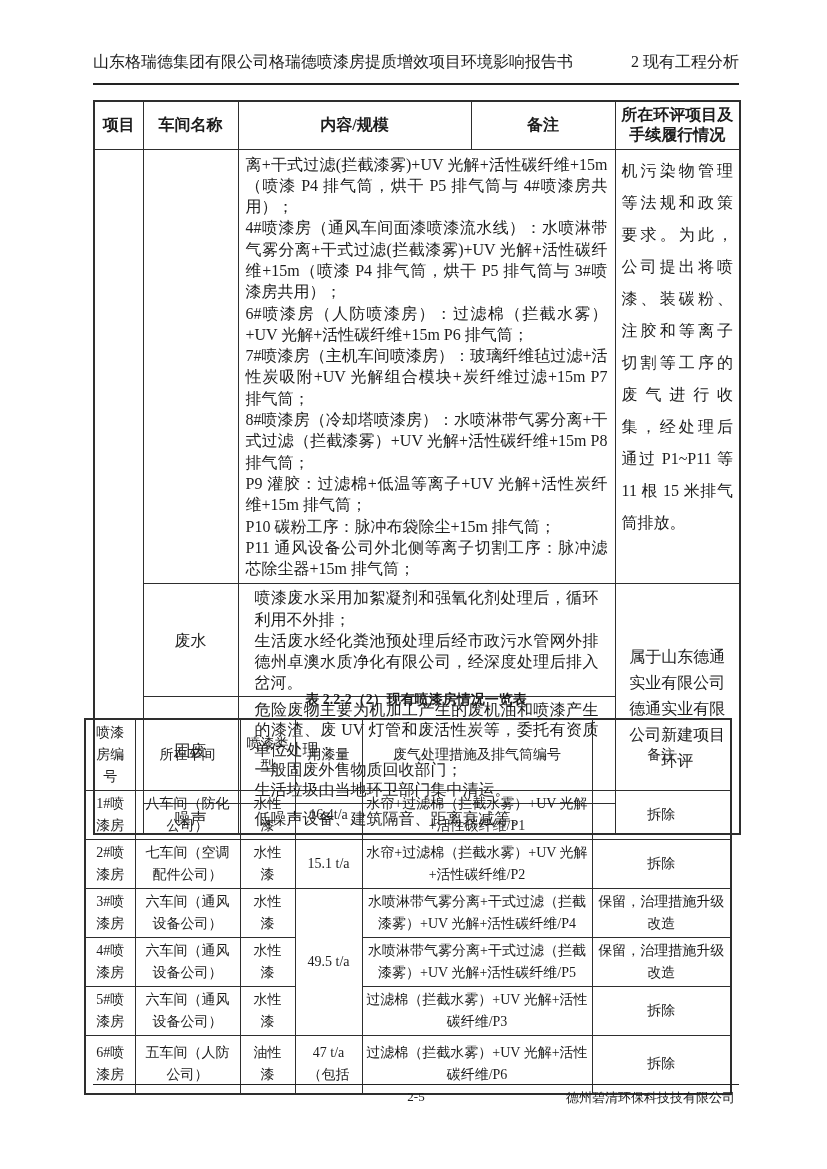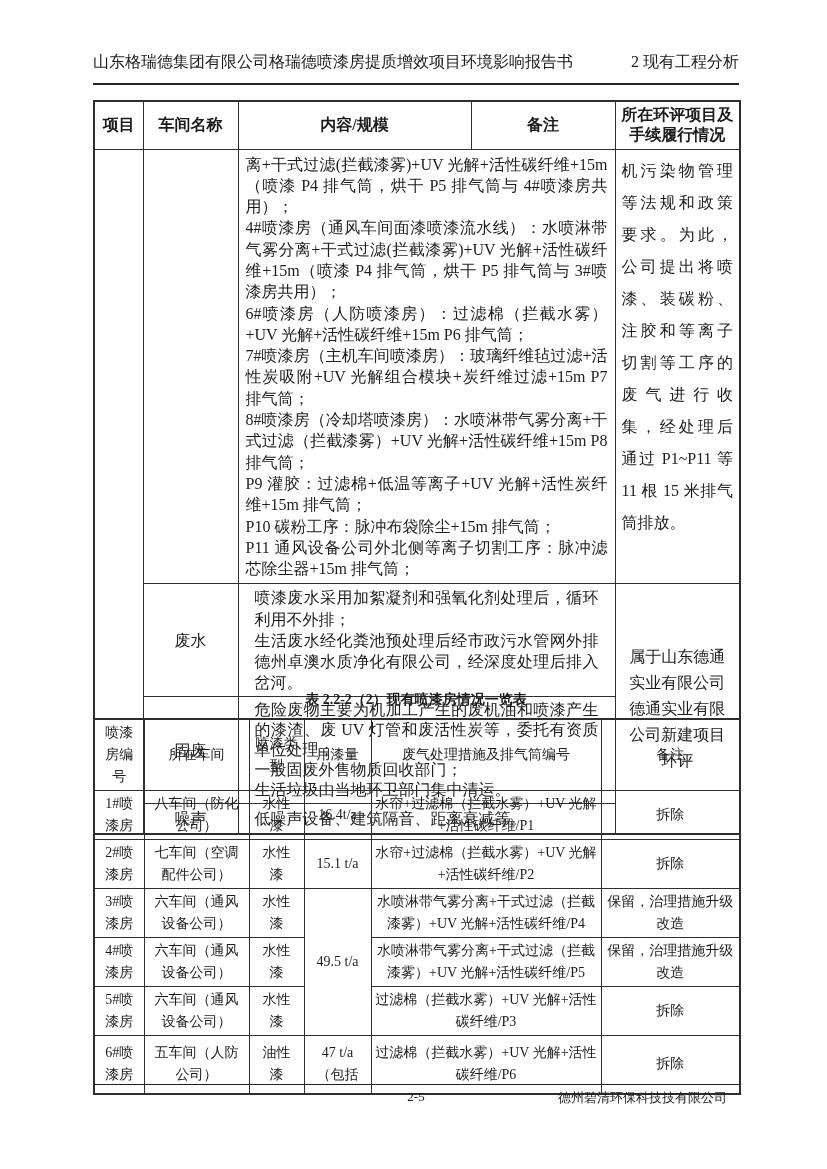--- a/index.html
+++ b/index.html
@@ -18,21 +18,21 @@
     font-size: 16px; padding-bottom: 10px;
     border-bottom: 2.5px solid #222;
   }
   
   table { border-collapse: collapse; table-layout: fixed; }
   .t1 {
     position: absolute; left: 93px; top: 100px; width: 646px;
     font-size: 16px;
   }
   .t2 {
-    position: absolute; left: 93px; top: 718px; width: 646px;
+    position: absolute; left: 84px; top: 718px; width: 646px;
     font-size: 14px;
   }
   td, th { border: 1px solid #2e2e2e; vertical-align: middle; }
   .t1, .t2 { border: 2px solid #2e2e2e; }
   th { font-weight: bold; text-align: center; padding: 2px 4px; line-height: 20px; }
   .t2 th { font-weight: normal; line-height: 22px; }
   .cell-center { text-align: center; padding: 2px 20px; line-height: 21px; }
   .cell-body {
     text-align: justify; white-space: pre-wrap;
     padding: 3px 16px; line-height: 21.2px; vertical-align: middle;
@@ -57,21 +57,21 @@
     position: absolute; left: 93px; top: 691px; width: 646px;
     text-align: center; font-weight: bold; font-size: 14px;
   }
   
   .footer-rule {
     position: absolute; left: 93px; top: 1084px; width: 646px;
     height: 0; border-top: 1.5px solid #222;
   }
   .footer { position: absolute; left: 93px; top: 1089px; width: 646px; font-size: 13px; }
   .footer .page-num { position: absolute; left: 0; width: 100%; text-align: center; }
-  .footer .company { position: absolute; right: 12px; top: 0; text-align: center; }
+  .footer .company { position: absolute; right: 4px; top: 0; text-align: center; }
 </style>
 </head>
 <body>
 
 <div class="page-header">
   <span>山东格瑞德集团有限公司格瑞德喷漆房提质增效项目环境影响报告书</span>
   <span>2 现有工程分析</span>
 </div>
 
 <table class="t1">

